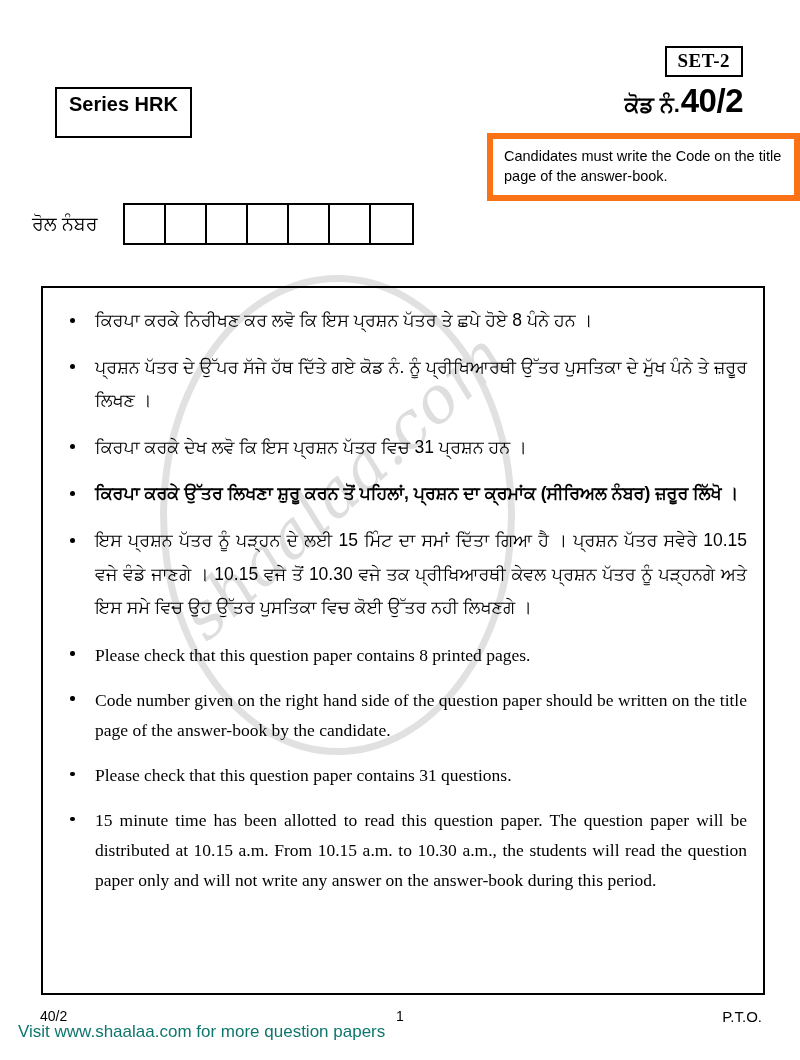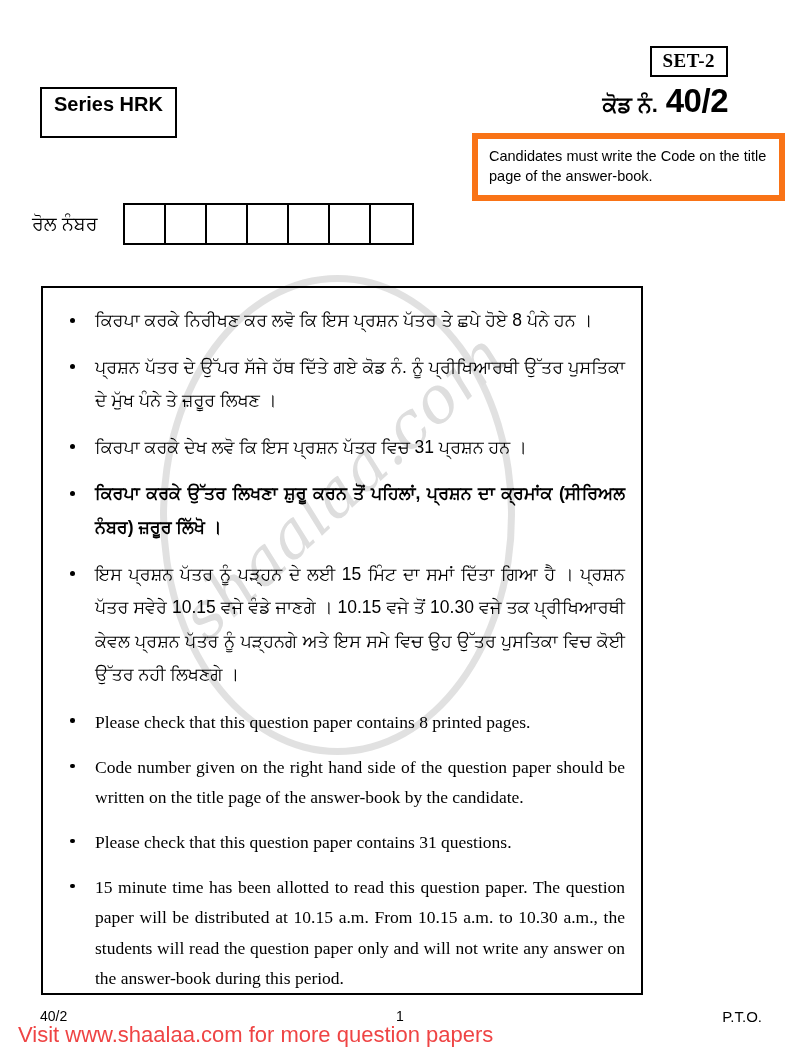--- a/index.html
+++ b/index.html
@@ -52,21 +52,21 @@
     color: #dedede;
     letter-spacing: 1px;
     transform: rotate(-43deg);
     transform-origin: 50% 50%;
     white-space: nowrap;
   }
 
   
   .header {
     position: absolute;
-    left: 0; top: 0;
+    left: 15px; top: 0;
     width: 765px;
     height: 200px;
     z-index: 2;
   }
 
   .set-box {
     position: absolute;
     right: 37px;
     top: 46px;
     border: 2px solid #000;
@@ -89,21 +89,21 @@
     font-size: 20px;
     line-height: 1.15;
   }
 
   .code-line {
     position: absolute;
     right: 37px;
     top: 82px;
     display: flex;
     align-items: baseline;
-    gap: 8px;
+    gap: 1px;
   }
   .code-label {
     font-family: "Liberation Sans", sans-serif;
     font-size: 22px;
     font-weight: bold;
   }
   .code-value {
     font-family: "Liberation Sans", sans-serif;
     font-weight: bold;
     font-size: 33px;
@@ -147,21 +147,21 @@
     border-right: 2px solid #000;
     background: #fff;
   }
   .roll-cell:last-child { border-right: none; }
 
   
   .instructions {
     position: absolute;
     left: 41px;
     top: 286px;
-    width: 602px;
+    width: 724px;
     height: 709px;
     border: 2px solid #000;
     padding: 16px 16px 10px 16px;
     z-index: 2;
     background: transparent;
   }
 
   ul.inst-list {
     list-style: none;
     margin: 0;
@@ -241,22 +241,22 @@
     top: 0;
     font-family: "Liberation Sans", sans-serif;
     font-size: 15px;
   }
 
   .site-banner {
     position: absolute;
     left: 18px;
     top: 1022px;
     font-family: "Liberation Sans", sans-serif;
-    font-size: 22px;
-    color: #ef4444;
+    font-size: 17px;
+    color: #0f766e;
     z-index: 3;
     white-space: nowrap;
   }
 </style>
 </head>
 <body>
 
 <div class="page">
 
   <div class="watermark">

